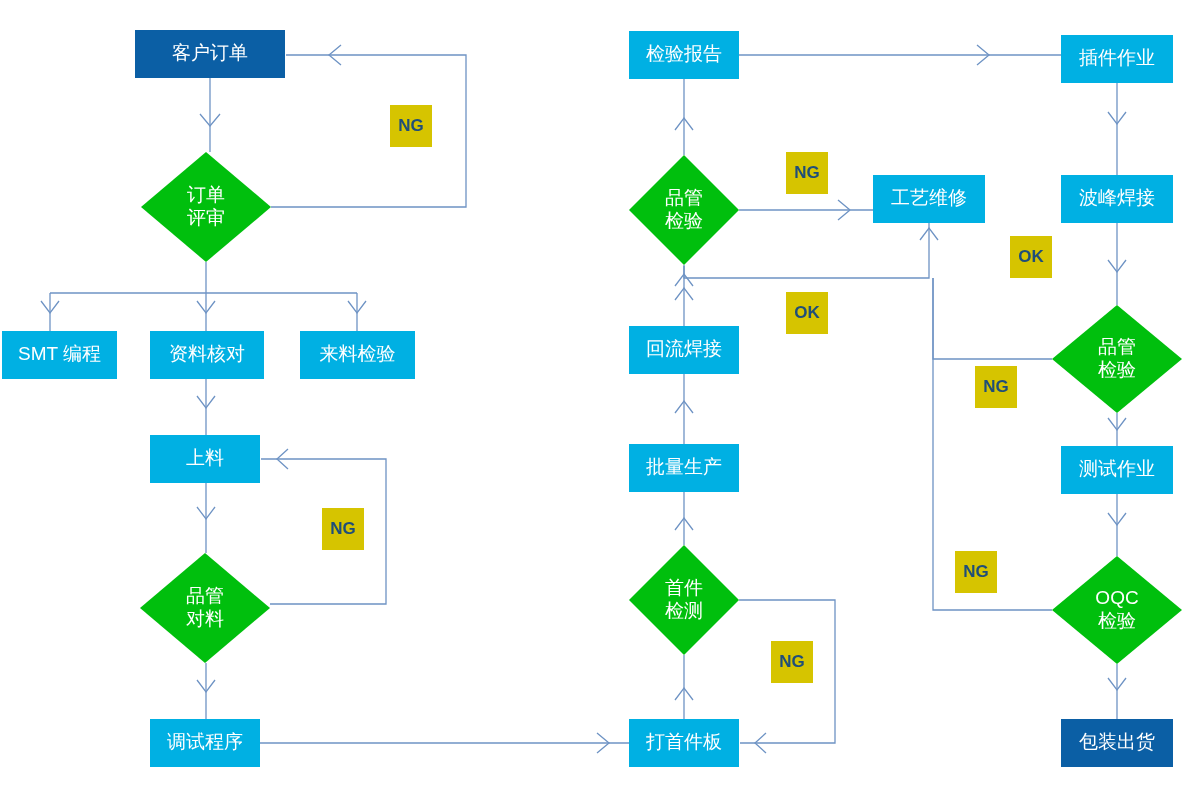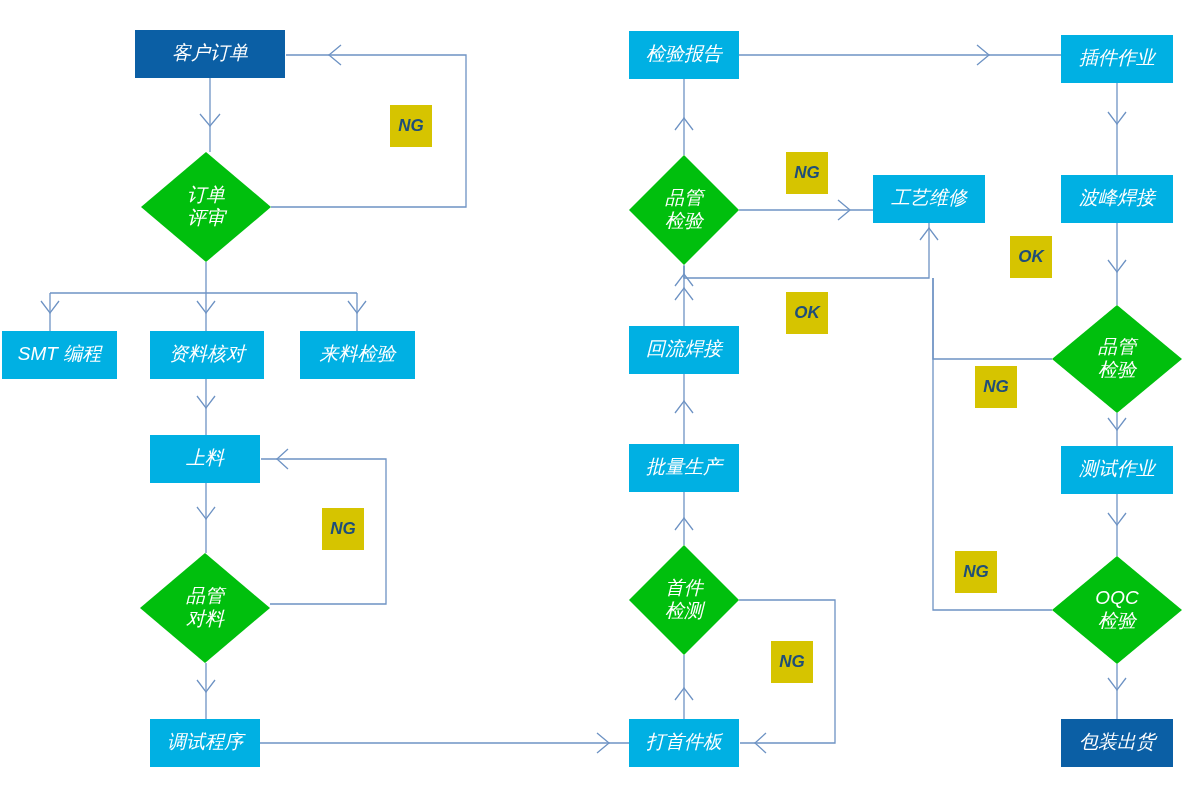--- a/index.html
+++ b/index.html
@@ -12,21 +12,20 @@
     width: 1200px;
     height: 800px;
     font-family: "Liberation Sans", "DejaVu Sans", sans-serif;
     overflow: hidden;
   }
   #flow-root {
     position: relative;
     width: 1200px;
     height: 800px;
     background: #ffffff;
-    font-style: italic;
   }
   svg#flow-svg {
     position: absolute;
     left: 0;
     top: 0;
     width: 1200px;
     height: 800px;
     display: block;
   }
   .node-label {

